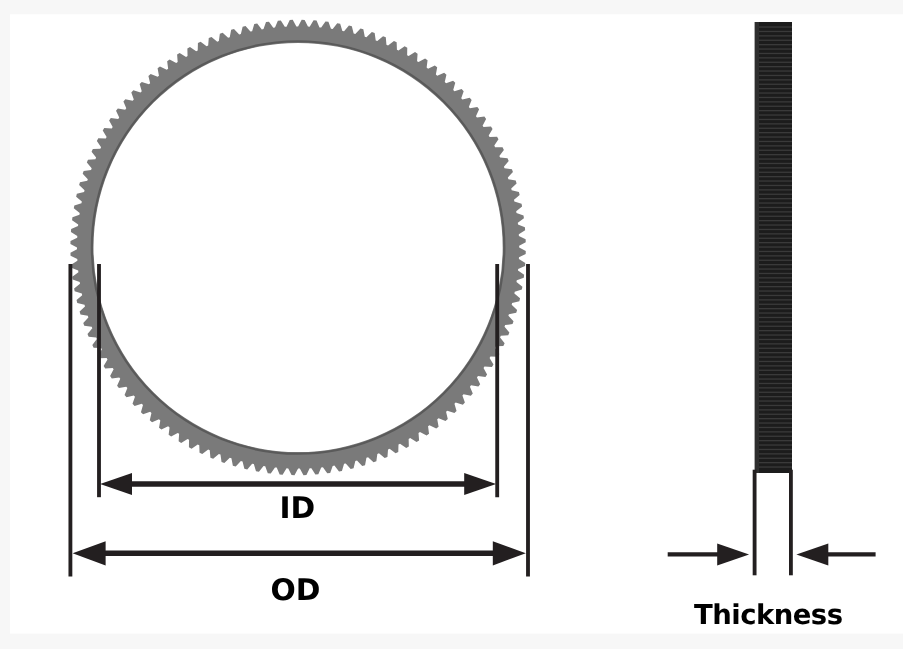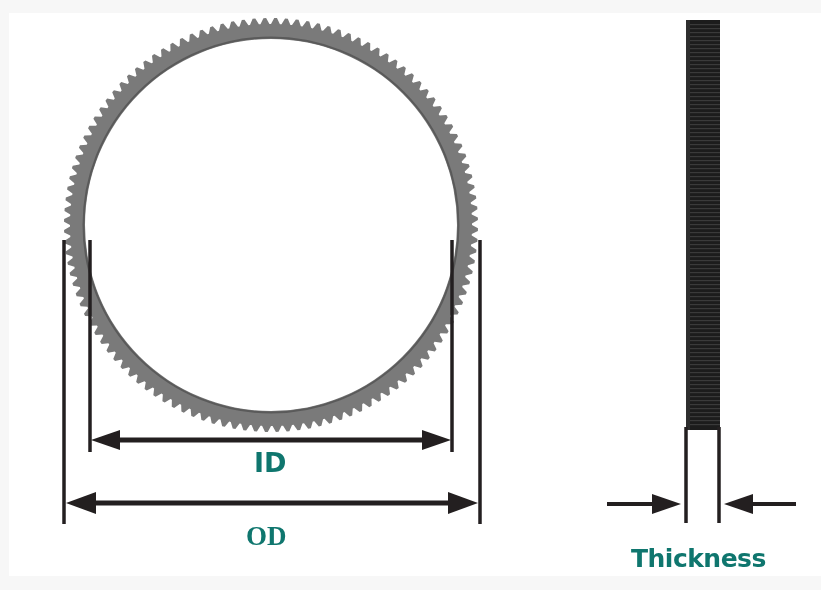--- a/index.html
+++ b/index.html
@@ -7,21 +7,21 @@
       width: 821px; height: 590px; background: #f7f7f7;
       position: relative; overflow: hidden;
       font-family: "DejaVu Sans", sans-serif;
     }
     .panel {
       position: absolute; left: 9px; top: 13px; width: 812px; height: 563px;
       background: #ffffff;
     }
     svg.diagram { position: absolute; left: 0; top: 0; }
     .label {
-      position: absolute; font-weight: bold; color: #0f766e;
+      position: absolute; font-weight: bold; color: #000000;
       font-family: "DejaVu Sans", sans-serif; line-height: 1;
     }
   </style>
 </head>
 <body>
 
 <div class="panel"></div>
 
 <svg class="diagram" width="821" height="590" viewBox="0 0 821 590">
   <defs>
@@ -165,14 +165,14 @@
     <line x1="686" y1="427" x2="686" y2="523" stroke-width="3.5"></line>
     <line x1="719" y1="427" x2="719" y2="523" stroke-width="3.5"></line>
     <line x1="607" y1="504" x2="660" y2="504" stroke-width="4"></line>
     <polygon points="681,504 652,494 652,514" stroke="none"></polygon>
     <line x1="745" y1="504" x2="796" y2="504" stroke-width="4"></line>
     <polygon points="724,504 753,494 753,514" stroke="none"></polygon>
   </g>
 </svg>
 
 <div class="label" style="left:254px; top:449px; font-size:27px;">ID</div>
-<div class="label" style="left:246px; top:523px; font-size:27px;font-family:Liberation Serif, serif;">OD</div>
+<div class="label" style="left:246px; top:523px; font-size:27px;">OD</div>
 <div class="label" style="left:631px; top:522px; font-size:25px; letter-spacing:-0.5px;margin-top:24px;">Thickness</div>
 
 </body></html>

